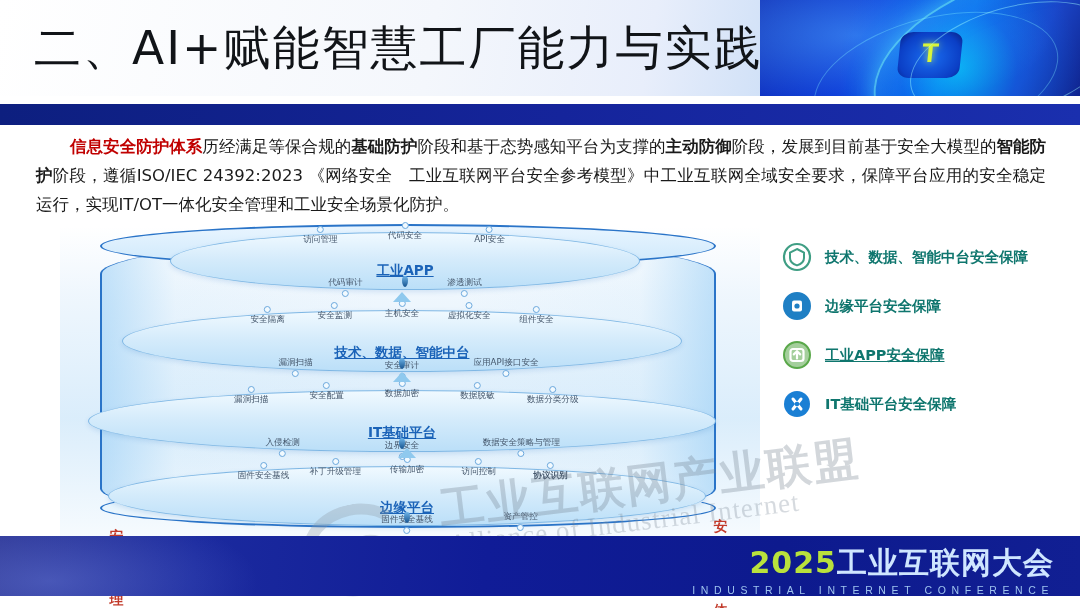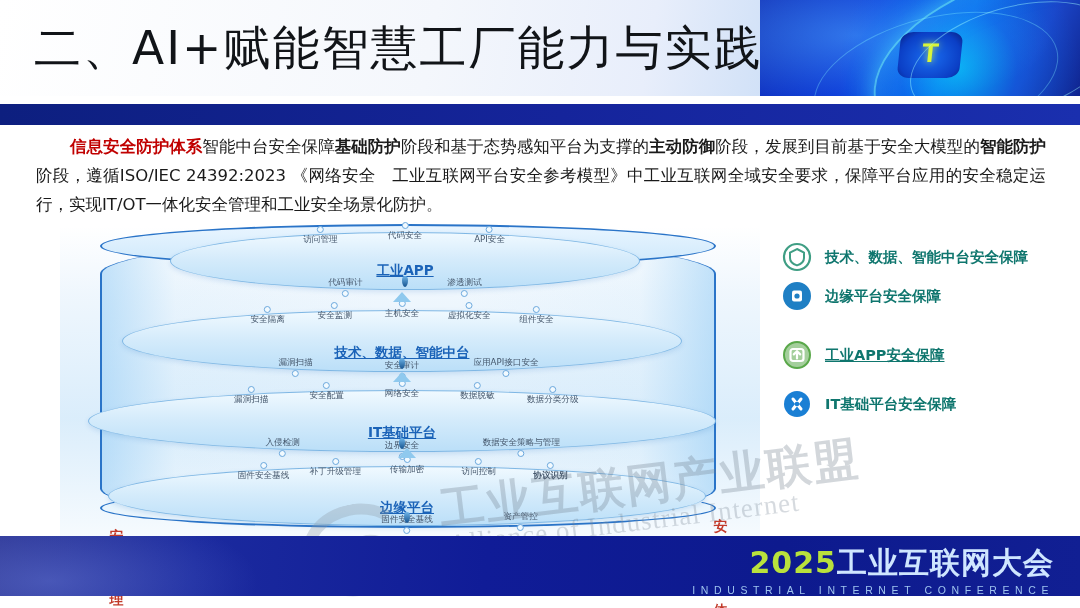--- a/index.html
+++ b/index.html
@@ -240,21 +240,21 @@
   <div class="header-graphic">
     <div class="circ2"></div>
     <div class="tlogo">
       <span>T</span>
     </div>
   </div>
   <div class="header-title">二、AI+赋能智慧工厂能力与实践</div>
 </div>
 <div class="header-rule"></div>
 
-<div class="para"><span class="ind"></span><span class="red">信息安全防护体系</span><span>智能中台安全保障</span><b>基础防护</b><span>阶段和基于态势感知平台为支撑的</span><b>主动防御</b><span>阶段，发展到目前基于安全大模型的</span><b>智能防护</b><span>阶段，遵循ISO/IEC 24392:2023 《网络安全　工业互联网平台安全参考模型》中工业互联网全域安全要求，保障平台应用的安全稳定运行，实现IT/OT一体化安全管理和工业安全场景化防护。</span></div>
+<div class="para"><span class="ind"></span><span class="red">信息安全防护体系</span><span>历经满足等保合规的</span><b>基础防护</b><span>阶段和基于态势感知平台为支撑的</span><b>主动防御</b><span>阶段，发展到目前基于安全大模型的</span><b>智能防护</b><span>阶段，遵循ISO/IEC 24392:2023 《网络安全　工业互联网平台安全参考模型》中工业互联网全域安全要求，保障平台应用的安全稳定运行，实现IT/OT一体化安全管理和工业安全场景化防护。</span></div>
 
 <div class="stage">
   <div class="stage-bg"></div>
   <div class="cyl"></div>
   <div class="cyl-top"></div>
   <div class="cyl-bot"></div>
 
   <div class="side-label side-left">安全管理体系</div>
   <div class="side-label side-right">安全运营体系</div>
 
@@ -285,21 +285,21 @@
         <div class="conn" style="top: 48px;">
           <span class="pin"></span>
         </div>
         <div class="arrow-up" style="top: -18px;"></div>
       </div>
       <div class="layer" style="left: 28px; top: 164px; width: 628px; height: 62px;">
         <div class="ellipse" style="width: 628px; height: 62px;"></div>
         <div class="layer-title" style="top: 34px;">IT基础平台</div>
         <div class="node" style="left: 163.28px; top: -3.77778px; text-align: center;"><span class="dot"></span><span>漏洞扫描</span></div>
         <div class="node" style="left: 238.64px; top: -8.44444px; text-align: center;"><span class="dot"></span><span>安全配置</span></div>
-        <div class="node" style="left: 314px; top: -10px; text-align: center;"><span class="dot"></span><span>网络安全</span></div>
+        <div class="node" style="left: 314px; top: -10px; text-align: center;"><span class="dot"></span><span>数据加密</span></div>
         <div class="node" style="left: 389.36px; top: -8.44444px; text-align: right;"><span class="dot"></span><span>数据脱敏</span></div>
         <div class="node" style="left: 464.72px; top: -3.77778px; text-align: center;"><span class="dot"></span><span>数据分类分级</span></div>
         <div class="node below" style="left: 194.68px; top: 47px; text-align: center;"><span>入侵检测</span><span class="dot"></span></div>
         <div class="node below" style="left: 314px; top: 50px; text-align: center;"><span>边界安全</span><span class="dot"></span></div>
         <div class="node below" style="left: 433.32px; top: 47px; text-align: center;"><span>数据安全策略与管理</span><span class="dot"></span></div>
         <div class="conn" style="top: 48px;">
           <span class="pin"></span>
         </div>
         <div class="arrow-up" style="top: -18px;"></div>
       </div>
@@ -331,21 +331,21 @@
 <div class="legend" id="legend-host">
     <div class="legend-row" style="top: 0px;">
       <div class="legend-ic">
         <svg width="30" height="30" viewBox="0 0 30 30">
           <circle cx="15" cy="15" r="13" fill="none" stroke="#3f9e84" stroke-width="2.2"></circle>
           <path d="M15 7 L22 10.5 V16 C22 19.6 18.8 22.2 15 23.4 C11.2 22.2 8 19.6 8 16 V10.5 Z" fill="none" stroke="#3f9e84" stroke-width="2"></path>
         </svg>
       </div>
       <div class="legend-tx">技术、数据、智能中台安全保障</div>
     </div>
-    <div class="legend-row" style="top: 39px; align-items: center;">
+    <div class="legend-row" style="top: 49px; align-items: center;">
       <div class="legend-ic">
         <svg width="30" height="30" viewBox="0 0 30 30">
           <circle cx="15" cy="15" r="13" fill="#1f7fc4"></circle>
           <circle cx="15" cy="15" r="13" fill="none" stroke="#1f7fc4" stroke-width="2"></circle>
           <rect x="10" y="9.5" width="10" height="11" rx="2" fill="#ffffff"></rect>
           <circle cx="15" cy="15" r="2.6" fill="#1f7fc4"></circle>
           <path d="M15 23 q-5 3 -8 1" fill="none" stroke="#1f7fc4" stroke-width="2"></path>
         </svg>
       </div>
       <div class="legend-tx">边缘平台安全保障</div>

